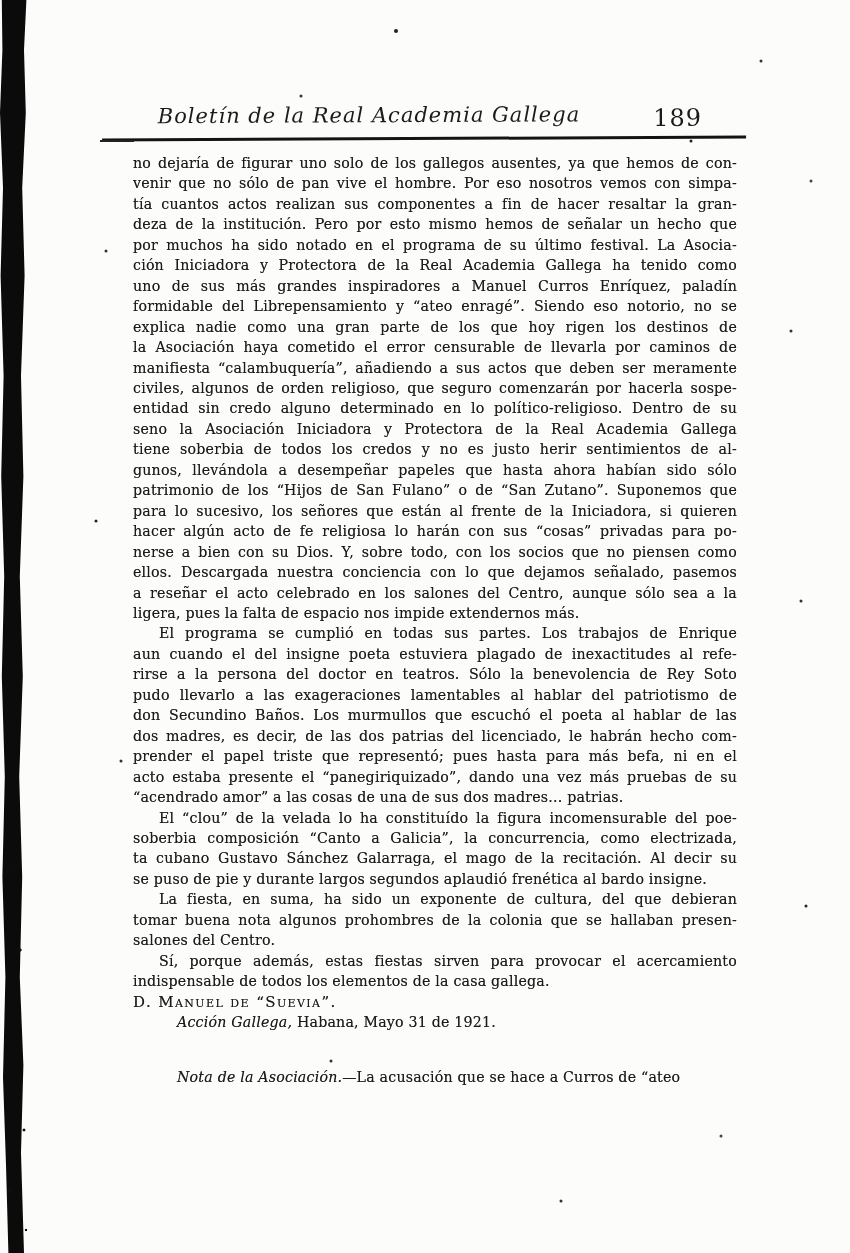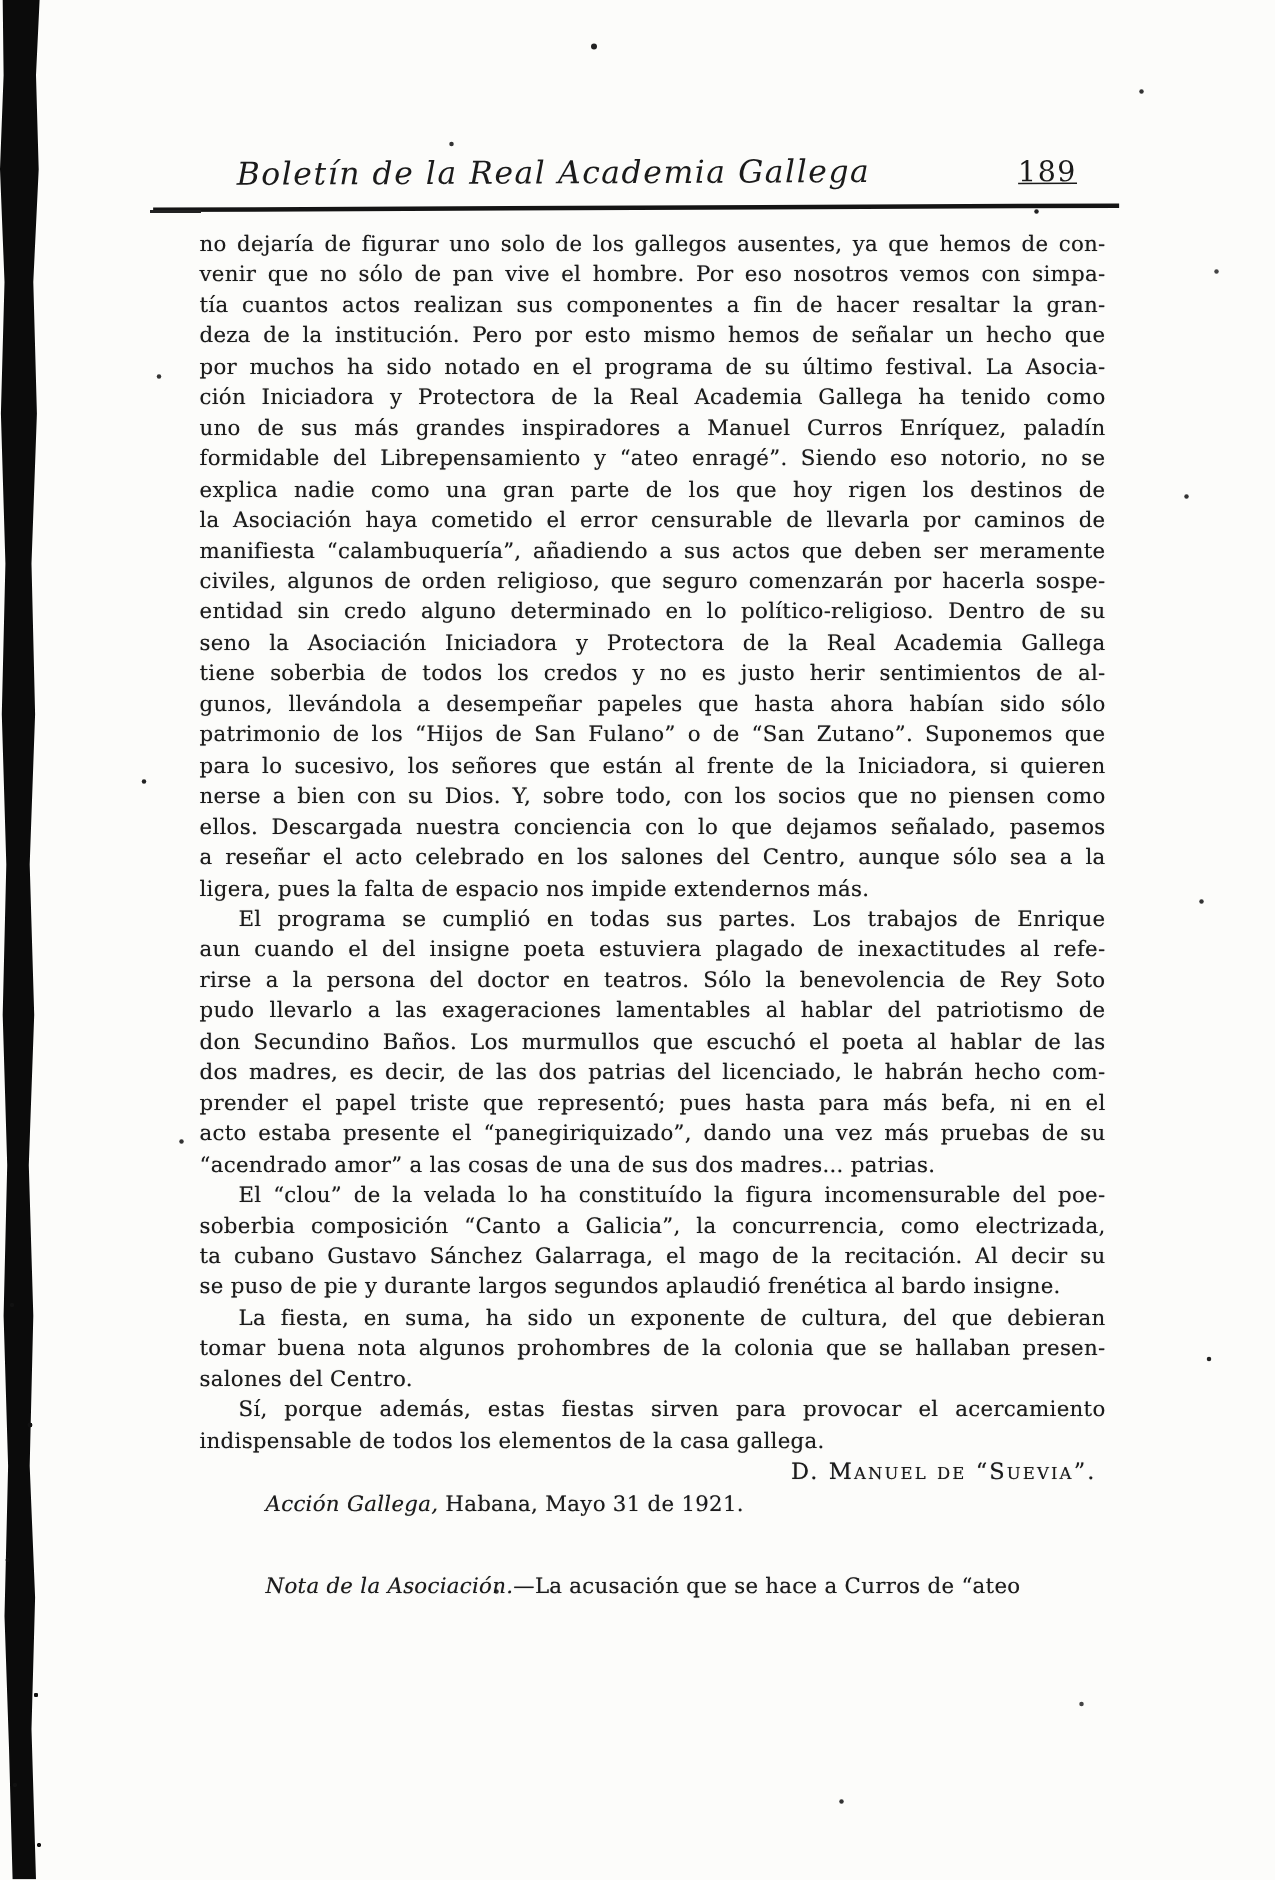--- a/index.html
+++ b/index.html
@@ -49,38 +49,38 @@
     position: absolute; left: 102px; top: 101px; width: 644px; height: 36px;
     border-bottom: 3px solid #141414;
     transform: rotate(-0.25deg);
   }
   .header .title {
     position: absolute; left: 0; right: 110px; text-align: center;
     font-style: italic; font-size: 21px; letter-spacing: 1px;
     white-space: nowrap; top: 2px;
   }
   .header .pagenum {
-    position: absolute; right: 28px; top: 4px;
-    font-size: 19px; letter-spacing: 1px; text-decoration: underline;
+    position: absolute; right: 44px; top: 4px;
+    font-size: 24px; letter-spacing: 1px;
   }
   .header-dash {
     position: absolute; left: 100px; top: 140px; width: 34px; height: 2px;
     background: #222;
   }
 
   .page-text {
     position: absolute; left: 133px; top: 153px; width: 604px;
     font-size: 14.2px; line-height: 20.45px; letter-spacing: 0.2px;
     text-shadow: 0 0 0.5px rgba(10,10,10,0.55);
   }
   .line { text-align: justify; text-align-last: justify; white-space: normal; }
   .line.last { text-align: left; text-align-last: left; }
   .line.indent { text-indent: 26px; }
 
-  .sig-line { text-align: right; padding-right: 6px; }
+  .sig-line { text-align: left; padding-right: 6px; }
   .sig { font-variant: small-caps; letter-spacing: 1.4px; font-size: 15px; }
 
   .dateline { padding-left: 44px; }
   .italic { font-style: italic; }
 
   .nota { margin-top: 35px; padding-left: 44px; }
 </style>
 </head>
 <body>
 
@@ -108,20 +108,21 @@
         <div class="line">explica nadie como una gran parte de los que hoy rigen los destinos de</div>
         <div class="line">la Asociación haya cometido el error censurable de llevarla por caminos de</div>
         <div class="line">manifiesta “calambuquería”, añadiendo a sus actos que deben ser meramente</div>
         <div class="line">civiles, algunos de orden religioso, que seguro comenzarán por hacerla sospe-</div>
         <div class="line">entidad sin credo alguno determinado en lo político-religioso. Dentro de su</div>
         <div class="line">seno la Asociación Iniciadora y Protectora de la Real Academia Gallega</div>
         <div class="line">tiene soberbia de todos los credos y no es justo herir sentimientos de al-</div>
         <div class="line">gunos, llevándola a desempeñar papeles que hasta ahora habían sido sólo</div>
         <div class="line">patrimonio de los “Hijos de San Fulano” o de “San Zutano”. Suponemos que</div>
         <div class="line">para lo sucesivo, los señores que están al frente de la Iniciadora, si quieren</div>
+        <div class="line">hacer algún acto de fe religiosa lo harán con sus “cosas” privadas para po-</div>
         <div class="line">nerse a bien con su Dios. Y, sobre todo, con los socios que no piensen como</div>
         <div class="line">ellos. Descargada nuestra conciencia con lo que dejamos señalado, pasemos</div>
         <div class="line">a reseñar el acto celebrado en los salones del Centro, aunque sólo sea a la</div>
         <div class="line last">ligera, pues la falta de espacio nos impide extendernos más.</div>
       </div>
       <div>
         <div class="line indent">El programa se cumplió en todas sus partes. Los trabajos de Enrique</div>
         <div class="line">aun cuando el del insigne poeta estuviera plagado de inexactitudes al refe-</div>
         <div class="line">rirse a la persona del doctor en teatros. Sólo la benevolencia de Rey Soto</div>
         <div class="line">pudo llevarlo a las exageraciones lamentables al hablar del patriotismo de</div>

